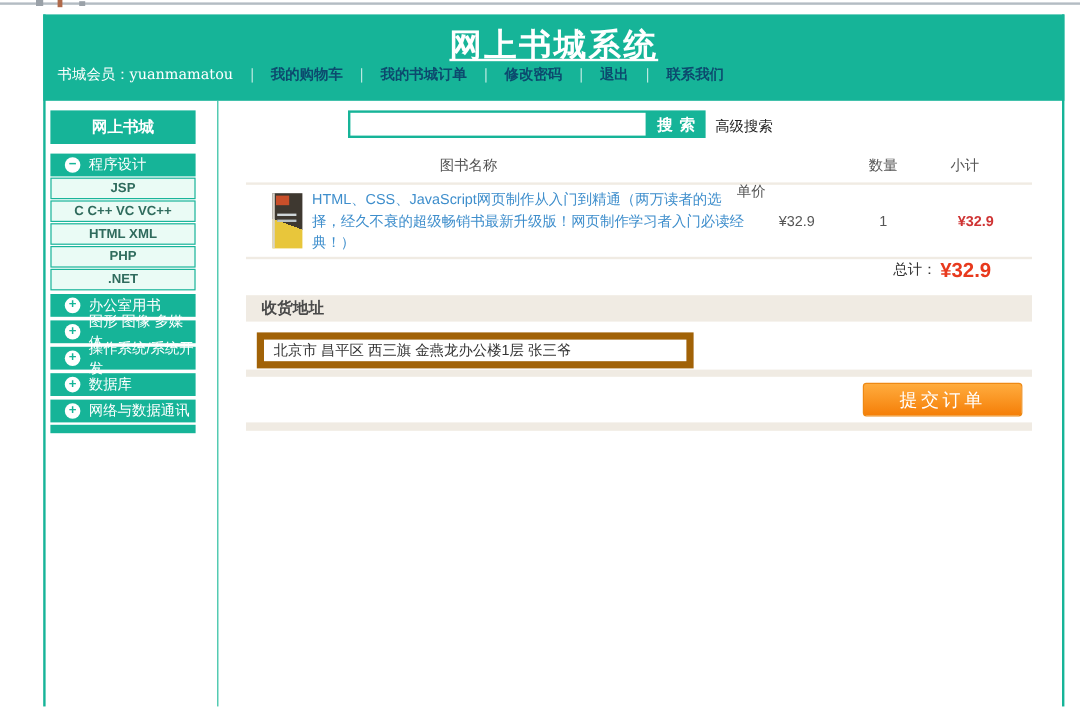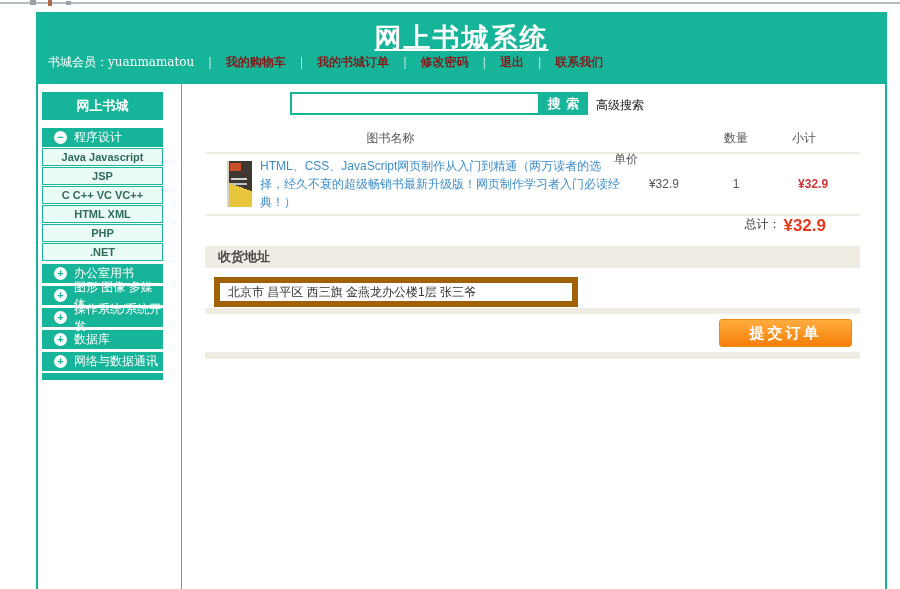--- a/index.html
+++ b/index.html
@@ -19,21 +19,21 @@
   .frame.right{left:885px;}
   .divider{position:absolute;left:181px;top:84px;bottom:0;width:1px;background:#2bbfa0;}
 
   
   .header-band{position:absolute;left:36px;top:12px;width:851px;height:72px;background:#16b498;}
   .page-title{margin-top:8px;text-align:center;color:#fff;font-family:"DejaVu Serif",serif;
               font-size:27px;font-weight:600;letter-spacing:2px;text-decoration:underline;}
   .member-nav{position:absolute;left:12px;top:42px;font-size:12px;color:#fff;
               font-family:"DejaVu Serif",serif;white-space:nowrap;}
   .member-nav .sep{margin:0 6px;font-weight:400;opacity:.9;}
-  .nav-link{color:#7f1d1d;font-weight:bold;cursor:pointer;margin-top:22px;}
+  .nav-link{color:#0c4a6e;font-weight:bold;cursor:pointer;margin-top:22px;}
 
   
   .sidebar{position:absolute;left:42px;top:92px;width:121px;}
   .side-title{height:28px;line-height:28px;text-align:center;background:#16b498;color:#fff;
               font-weight:bold;font-size:13px;}
   .cat{display:flex;align-items:center;height:19px;background:#16b498;color:#fff;
        font-size:12px;padding-left:12px;cursor:pointer;box-sizing:border-box;}
   .cat.first{margin-top:8px;}
   .cat.collapsed{margin-top:3px;}
   .circle{width:13px;height:13px;border-radius:50%;background:#fff;color:#16b498;
@@ -76,21 +76,21 @@
   .total-label{font-size:12px;color:#333;}
   .total-value{font-size:17px;font-weight:bold;color:#e8391d;margin-left:3px;}
   .addr-title{height:22px;line-height:22px;padding-left:13px;font-weight:bold;font-size:13px;color:#4a4a4a;}
   .addr-row{background:#fff;height:40px;}
   .addr-input{margin:9px 0 0 9px;width:336px;height:18px;border:6px solid #a16207;font-size:12px;
               color:#333;padding:0 8px;outline:none;}
   .gap{height:6px;}
   .submit-row{background:#fff;height:38px;position:relative;}
   .submit-btn{position:absolute;right:8px;top:5px;width:133px;height:28px;border:1px solid #ee8914;
               border-radius:3px;background:linear-gradient(#ffac3e,#f57f08);color:#fff;font-size:15px;
-              font-weight:bold;letter-spacing:3px;cursor:pointer;}
+              font-weight:normal;letter-spacing:3px;cursor:pointer;}
 </style>
 </head>
 <body>
 
 <div class="page">
 
   <div class="top-line"></div>
   <div class="speck s1"></div>
   <div class="speck s2"></div>
   <div class="speck s3"></div>
@@ -117,21 +117,20 @@
   </div>
 
   <div class="sidebar">
     <div class="side-title">网上书城</div>
 
     <div class="cat first">
       <span class="circle">−</span>
       <span>程序设计</span>
     </div>
 
-    <div class="sub">Java Javascript</div>
     <div class="sub">JSP</div>
     <div class="sub">C C++ VC VC++</div>
     <div class="sub">HTML XML</div>
     <div class="sub">PHP</div>
     <div class="sub">.NET</div>
 
     <div class="cat collapsed">
       <span class="circle">+</span>
       <span>办公室用书</span>
     </div>

